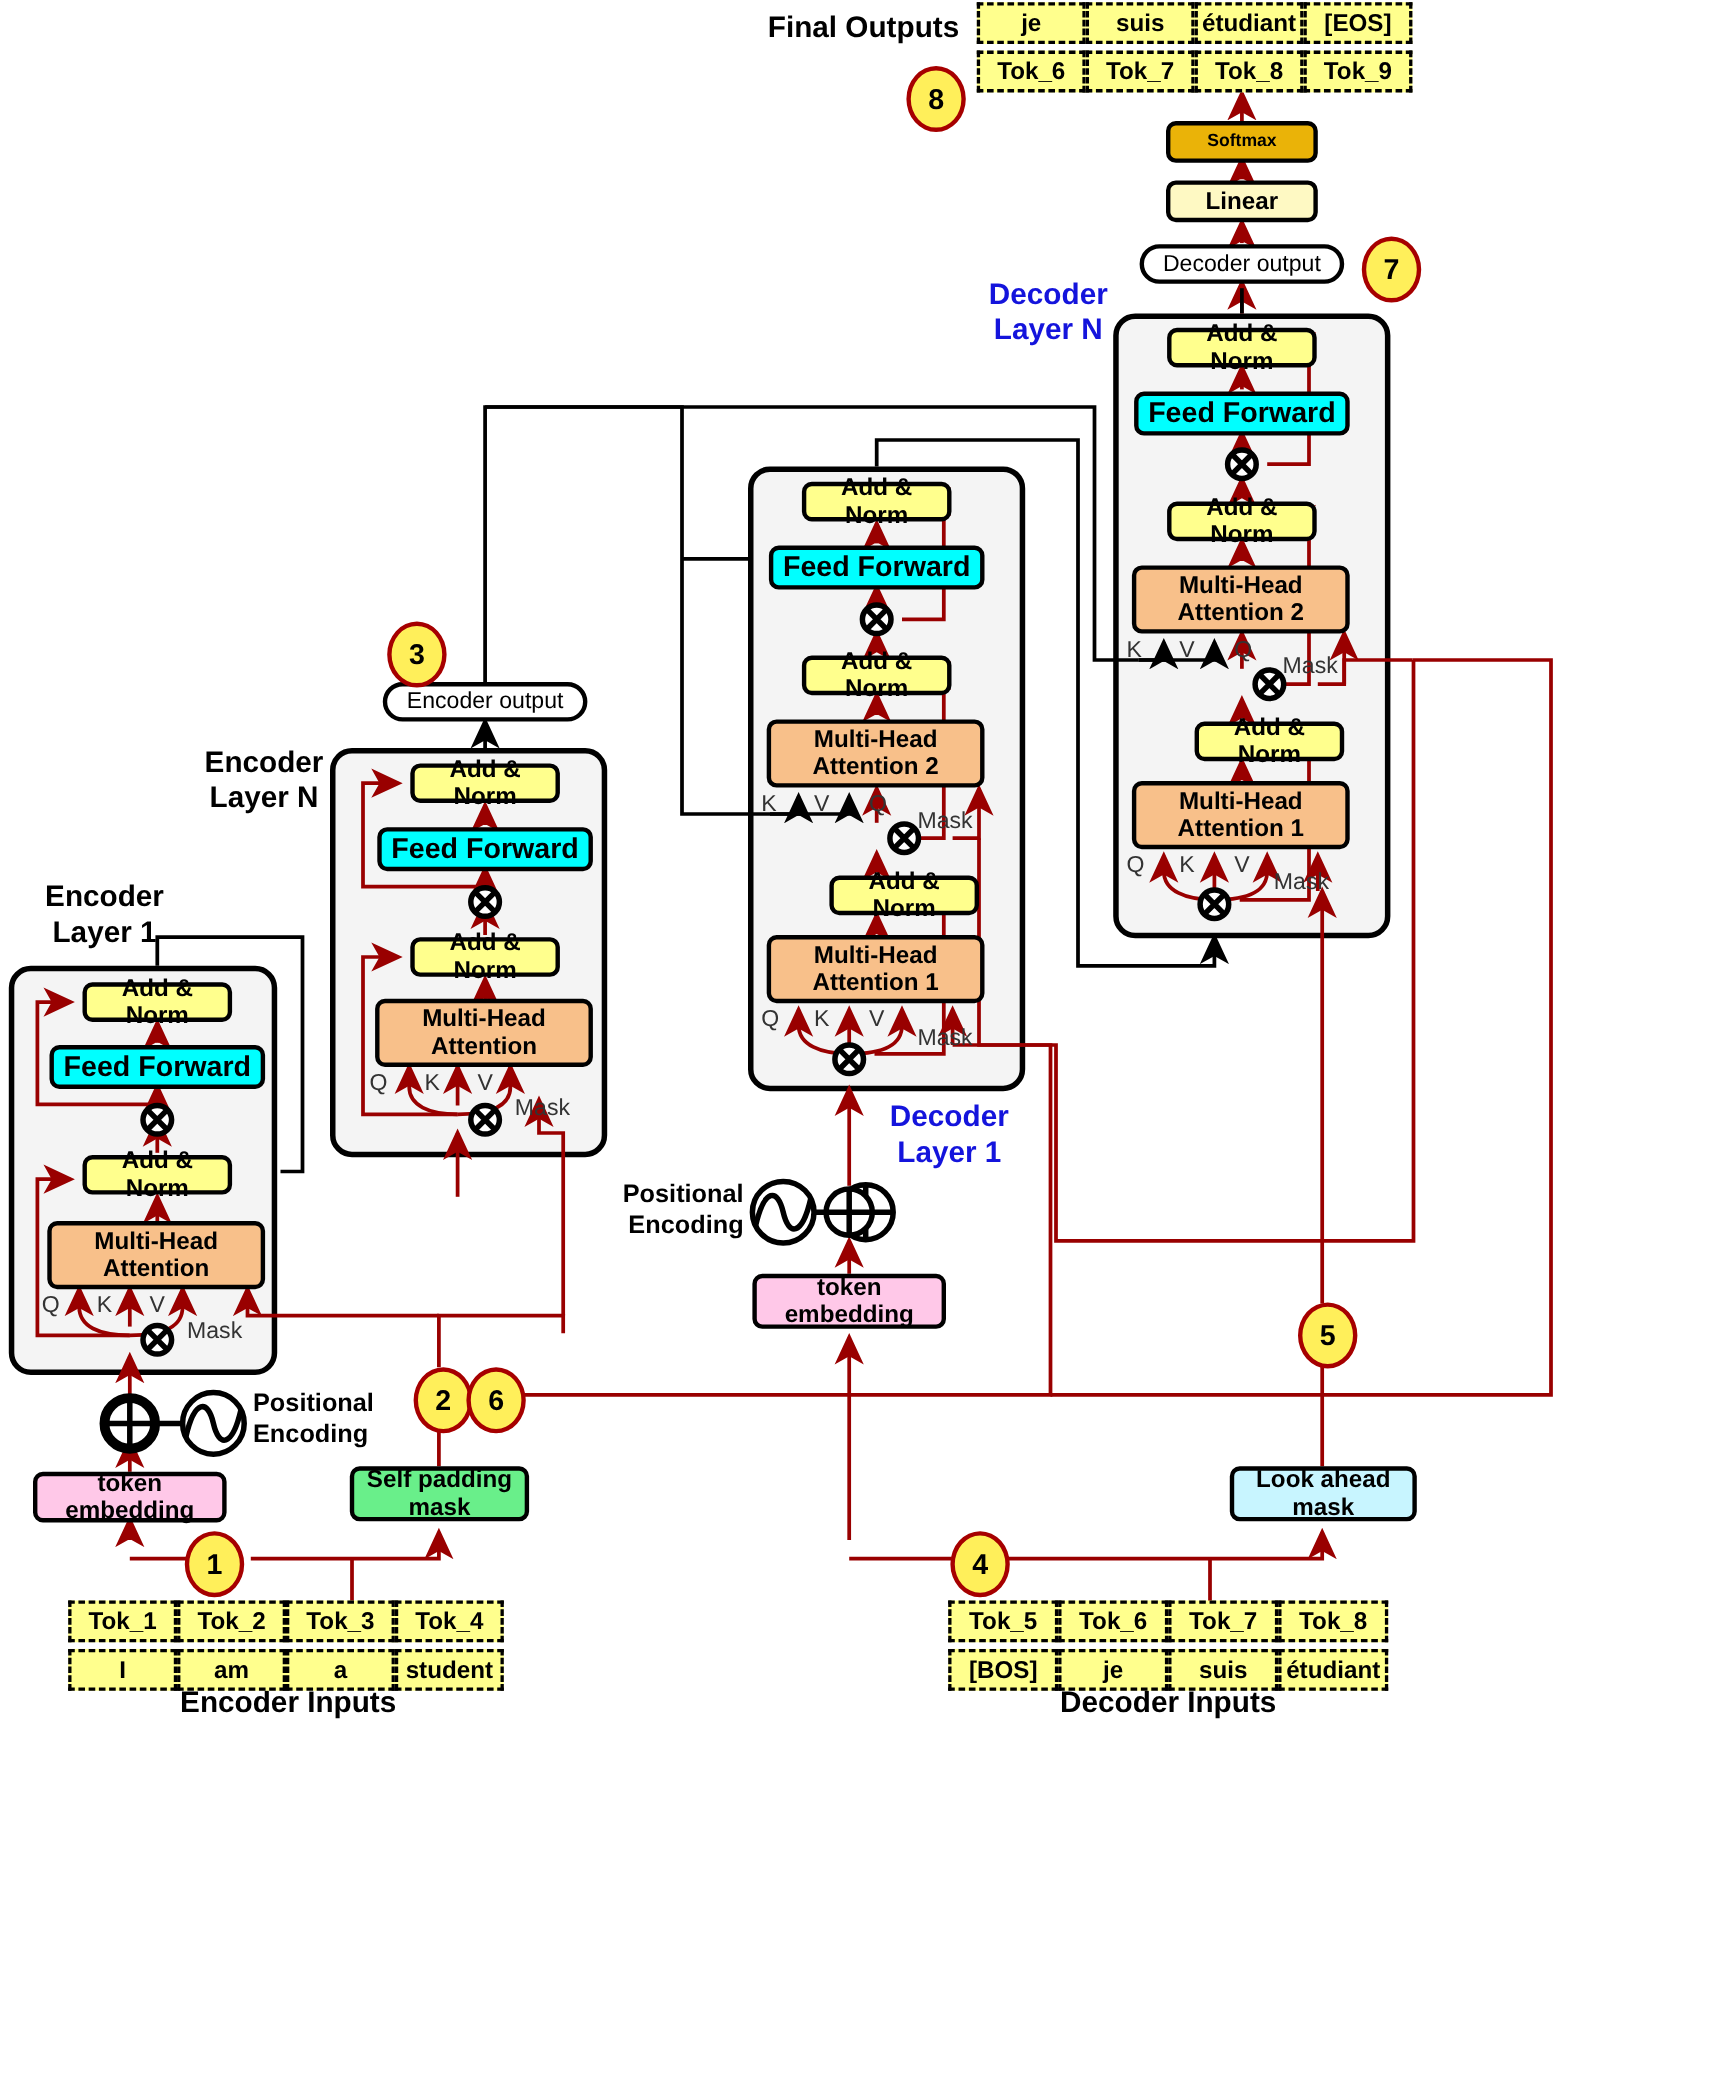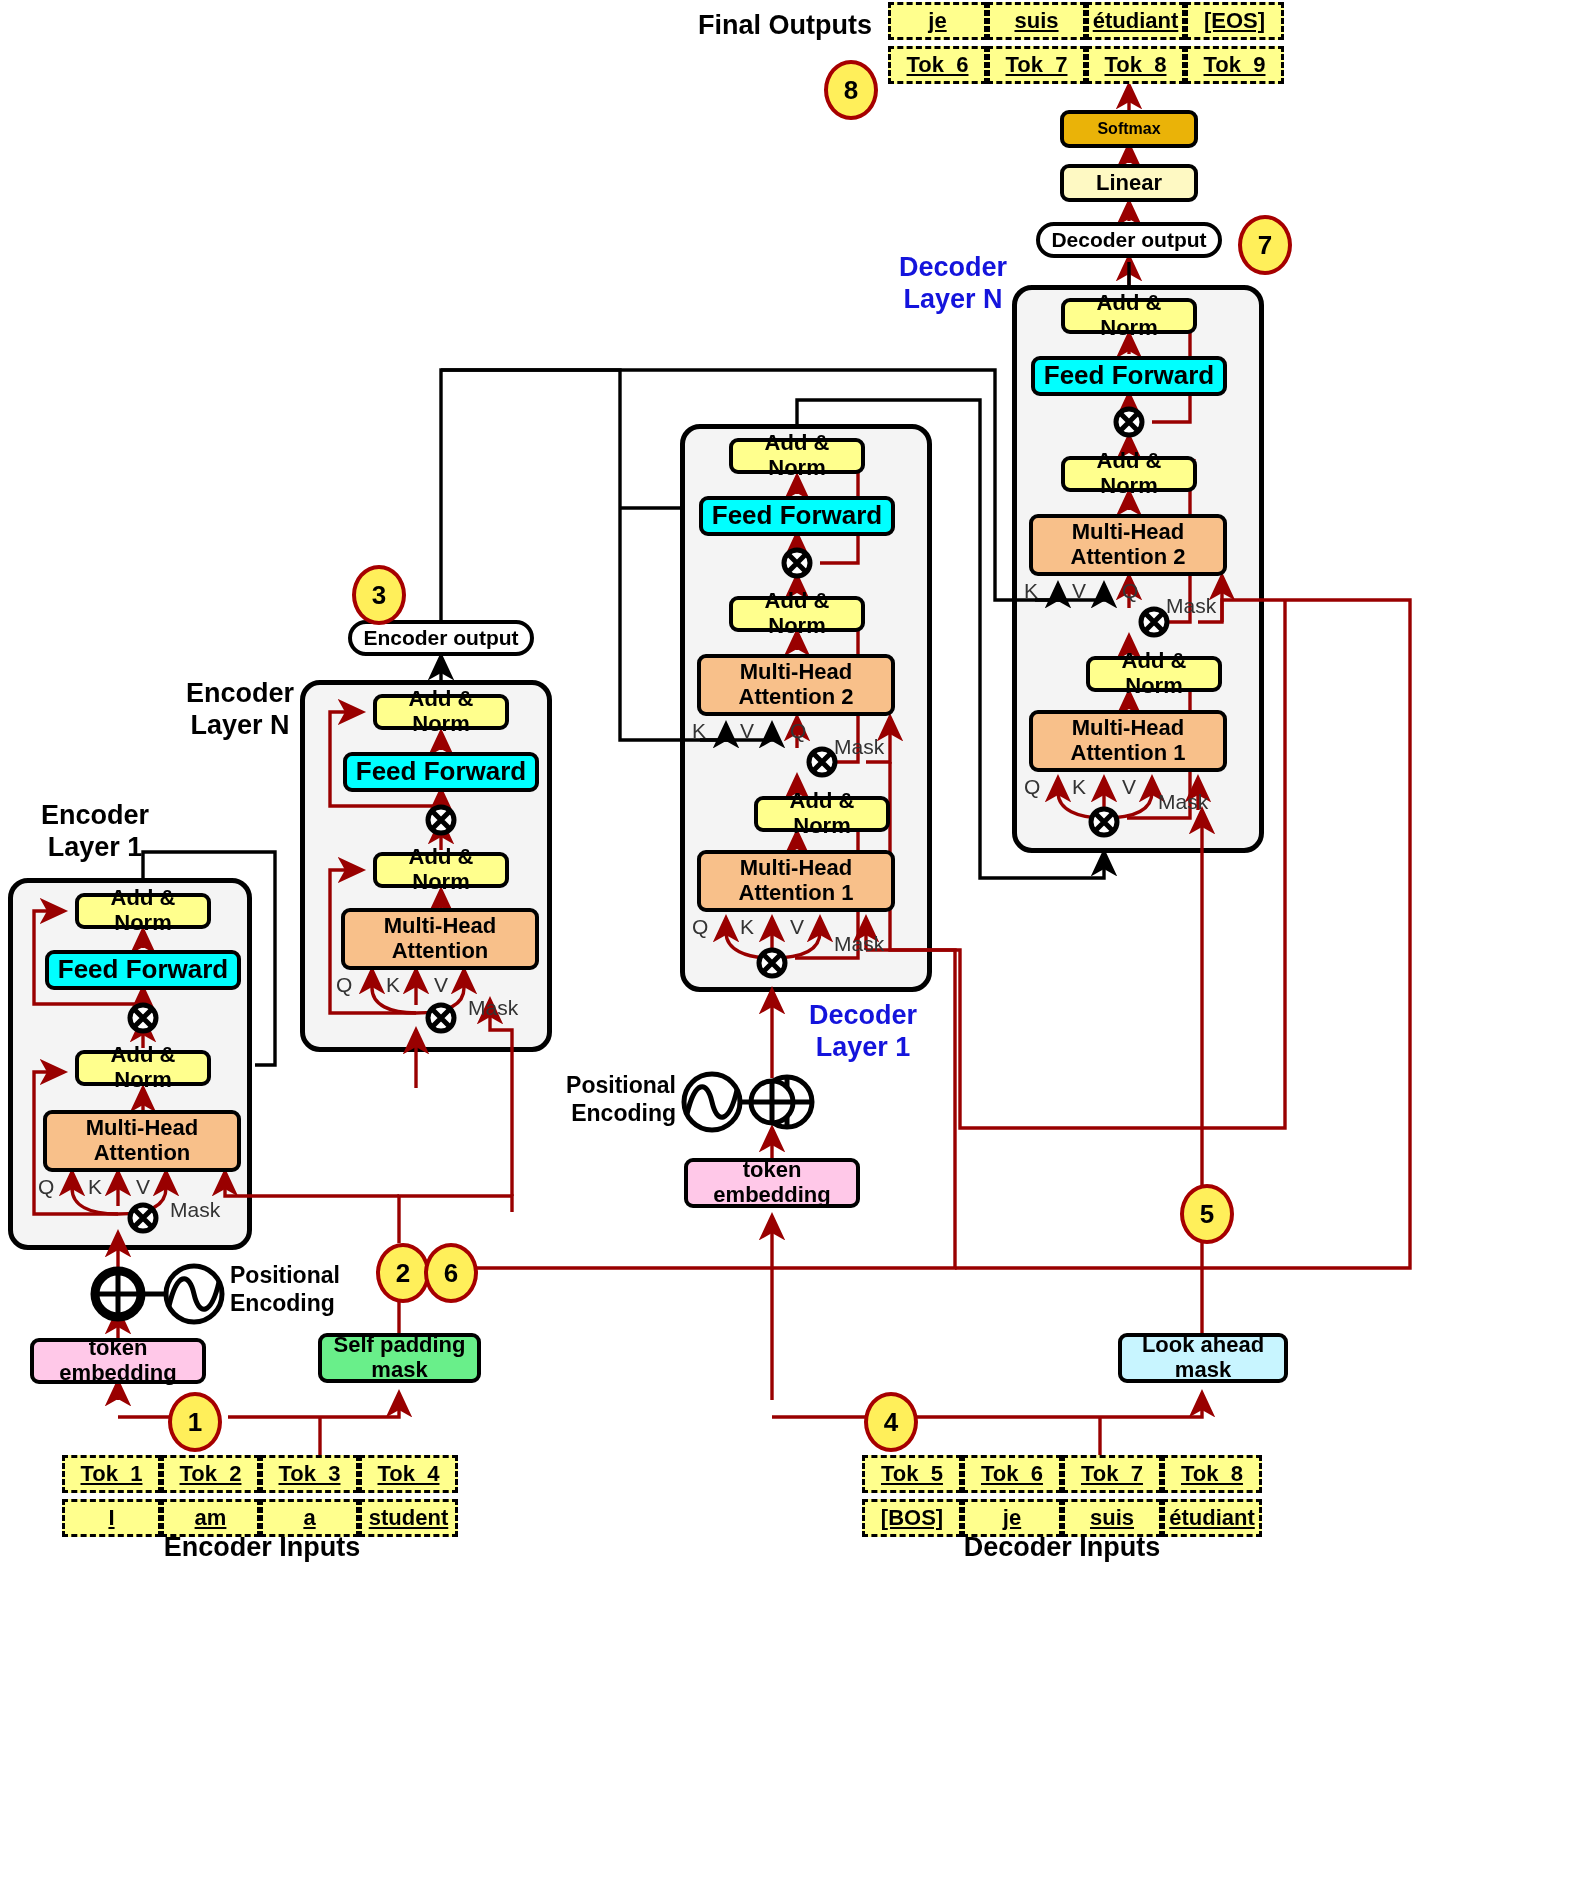--- a/index.html
+++ b/index.html
@@ -14,21 +14,21 @@
   .ffwd{background:#00ffff;font-size:26px;}
   .mha{background:#f8c08a;font-size:22px;}
   .softmax{background:#eab308;font-size:16px;}
   .linear{background:#fef9c3;font-size:22px;}
   .tokemb{background:#ffc8e8;font-size:22px;}
   .padmask{background:#69ef8a;font-size:22px;}
   .lookmask{background:#c8f5ff;font-size:22px;}
 
   .pill{position:absolute;box-sizing:border-box;display:flex;align-items:center;
         justify-content:center;border:4px solid #000;border-radius:999px;
-        background:#fff;font-weight:bold;font-size:21px;z-index:7;color:#000;}
+        background:#fff;font-weight:normal;font-size:21px;z-index:7;color:#000;}
 
   
   .panel{position:absolute;box-sizing:border-box;background:#f4f4f4;
          border:5px solid #000;border-radius:20px;z-index:2;}
 
   
   .grouptitle{position:absolute;font-weight:bold;font-size:27px;line-height:1.18;
               text-align:center;color:#000;z-index:8;}
   .grouptitle.dec{color:#1414dc;}
 
@@ -38,21 +38,21 @@
   
   .qkv{position:absolute;font-size:21px;color:#333;z-index:8;font-weight:normal;}
   .masklbl{position:absolute;font-size:21px;color:#333;z-index:8;font-weight:normal;}
 
   
   .step{position:absolute;width:46px;height:52px;border:4px solid #a60000;
         border-radius:50%;background:#ffef5a;display:flex;align-items:center;
         justify-content:center;font-weight:bold;font-size:26px;color:#000;z-index:12;}
 
   
-  .toktable{position:absolute;z-index:9;text-decoration:underline;}
+  .toktable{position:absolute;z-index:9;}
   .tokrow{display:flex;}
   .tokcell{box-sizing:border-box;border:3px dashed #000;background:#ffff8d;
            display:flex;align-items:center;justify-content:center;
            font-weight:bold;font-size:22px;color:#000;height:38px;}
   .tokrow.second .tokcell{font-weight:bold;}
 
   
   .pe-wrap{position:absolute;z-index:8;}
   .pe-label{position:absolute;font-weight:bold;font-size:23px;line-height:1.2;color:#000;z-index:8;}
 

